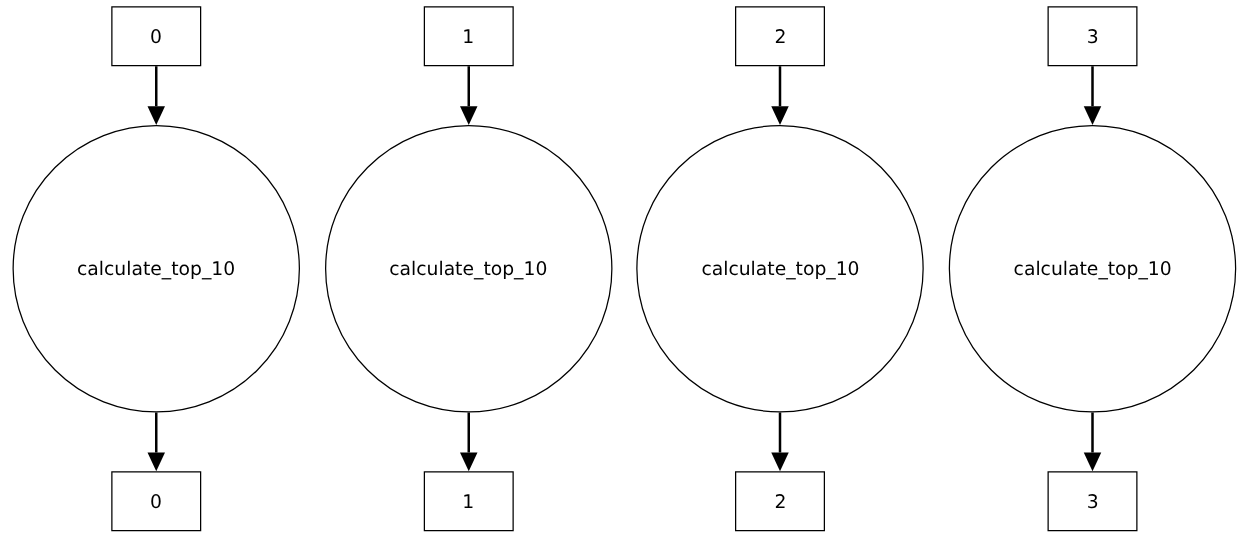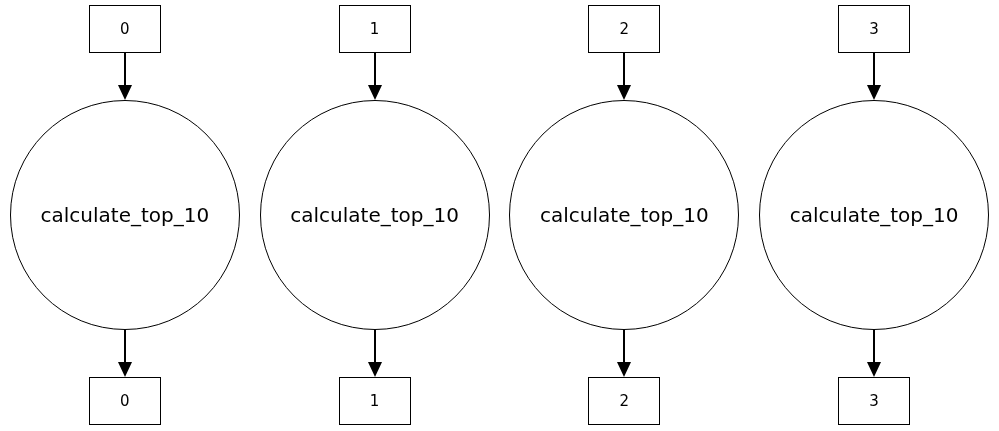--- a/index.html
+++ b/index.html
@@ -42,21 +42,21 @@
   }
   .node-circle {
     width: 230px;
     height: 230px;
     border: 1.3px solid var(--stroke);
     border-radius: 50%;
     background: var(--background);
     display: flex;
     align-items: center;
     justify-content: center;
-    font-size: 20px;
+    font-size: 15px;
     line-height: 1;
     text-align: center;
     white-space: nowrap;
     flex: 0 0 auto;
   }
   .arrow {
     height: 47px;
     flex: 0 0 auto;
     display: flex;
     flex-direction: column;

